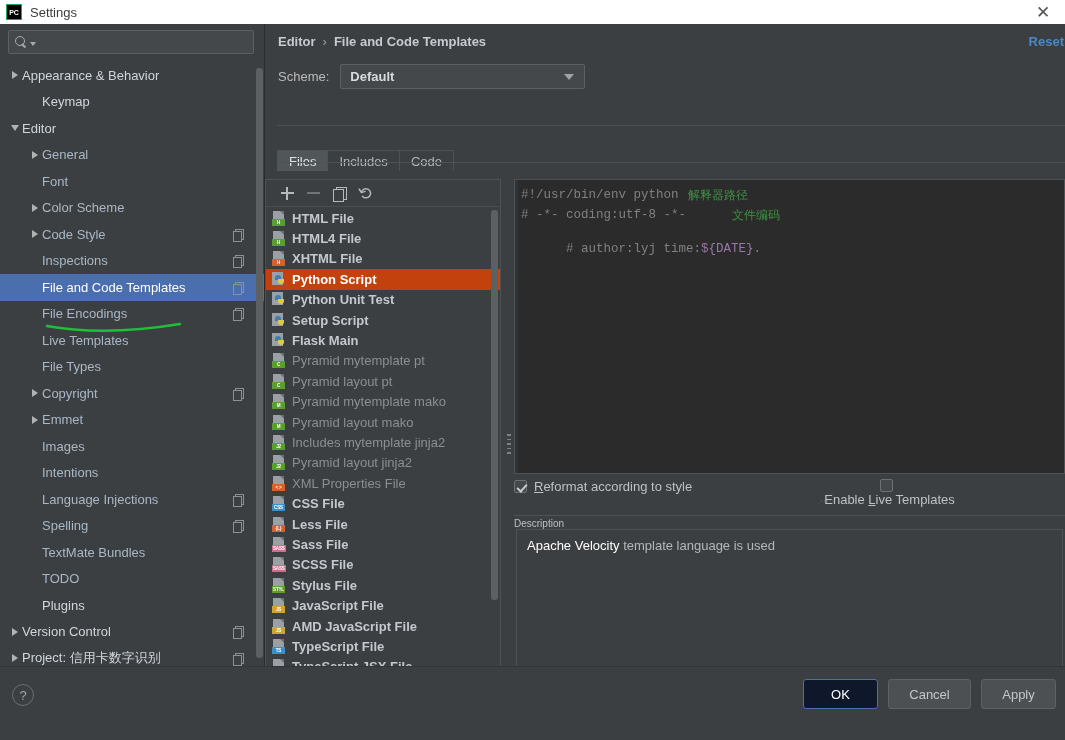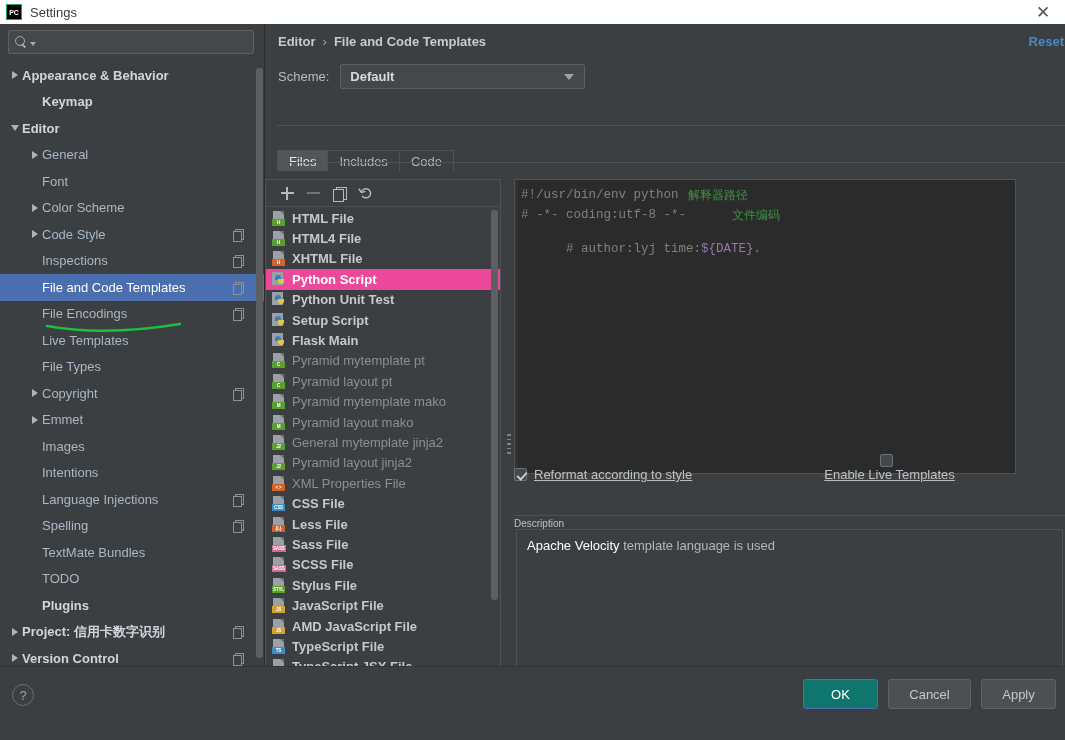--- a/index.html
+++ b/index.html
@@ -83,21 +83,21 @@
   #tree {
     position: absolute; top: 38px; left: 0;
     width: 264px; height: 628px;
     overflow: hidden;
   }
   .tree-item {
     height: 26.5px; display: flex; align-items: center;
     padding-left: 8px; position: relative;
     color: #a9b7c6; white-space: nowrap;
   }
-  .tree-item.bold { font-weight: bold; color: #cfd6dd; }
+  .tree-item.bold { font-weight: normal; color: #cfd6dd; }
   .tree-item.selected { background: #4b6eaf; color: #ffffff; }
   .arrow {
     width: 14px; flex: 0 0 14px; display: flex;
     align-items: center; justify-content: center;
   }
   .arrow i {
     display: block; width: 0; height: 0;
     border-top: 4.5px solid transparent;
     border-bottom: 4.5px solid transparent;
     border-left: 6px solid #b0b3b5;
@@ -247,21 +247,21 @@
     position: absolute; top: 28px; left: 0;
     width: 234px; height: 500px;
     overflow: hidden; background: #3c3f41;
   }
   .file-row {
     height: 20.4px; display: flex; align-items: center;
     padding-left: 6px; white-space: nowrap;
   }
   .file-row.active-tpl { font-weight: bold; color: #c3c9cf; }
   .file-row.inactive-tpl { color: #8b8f92; }
-  .file-row.selected { background: #ec4899; color: #ffffff; }
+  .file-row.selected { background: #c2410c; color: #ffffff; }
 
   .ficon {
     position: relative; width: 14px; height: 15px;
     flex: 0 0 14px; margin-right: 6px;
   }
   .ficon .page {
     position: absolute; left: 1px; top: 0;
     width: 11px; height: 13px; background: #9aa0a6;
   }
   .ficon .fold {
@@ -315,41 +315,41 @@
     width: 5px; height: 30px;
   }
   #splitter-dots i {
     display: block; width: 4px; height: 1.6px;
     background: #7d8184; margin-bottom: 3px;
   }
 
   
   #editor-panel {
     position: absolute; left: 514px; top: 155px;
-    width: 502px; height: 295px;
+    width: 551px; height: 295px;
     background: #2b2b2b; border: 1px solid #4e5254;
   }
   #gutter {
     position: absolute; left: 0; top: 0; width: 3px; height: 100%;
     background: #313335;
   }
   .code-line {
     position: absolute; left: 6px;
     font-family: "Liberation Mono", monospace;
     font-size: 12.5px; white-space: pre;
   }
   .cmt { color: #808080; }
   .macro { color: #9876aa; }
   .anno { color: #3d9140; font-family: "Liberation Sans", sans-serif; font-size: 12px; }
 
   
   #chk-row {
-    position: absolute; left: 514px; top: 430px;
+    position: absolute; left: 514px; top: 455px;
     width: 551px; height: 28px;
-    display: flex; align-items: flex-end; text-decoration: underline;
+    display: flex; align-items: flex-start;
   }
   .chk {
     width: 13px; height: 13px; border: 1px solid #6b7174;
     background: #45484a; position: relative; border-radius: 2px;
     flex: 0 0 13px;
   }
   .chk.checked::after {
     content: ""; position: absolute; left: 3.5px; top: 0.5px;
     width: 4px; height: 8px;
     border: solid #c9cdd0; border-width: 0 2px 2px 0;
@@ -396,21 +396,21 @@
     font-size: 13px;
   }
   .fbtn {
     position: absolute; top: 12px; height: 30px;
     border-radius: 3px; display: flex;
     align-items: center; justify-content: center;
     font-size: 13px;
   }
   #ok-btn {
     left: 803px; width: 75px;
-    background: #0f766e; border: 1px solid #4b6eaf; color: #ffffff;
+    background: #0f172a; border: 1px solid #4b6eaf; color: #ffffff;
   }
   #cancel-btn {
     left: 888px; width: 83px;
     background: #4c5052; border: 1px solid #5e6264; color: #c3c7ca;
   }
   #apply-btn {
     left: 981px; width: 75px;
     background: #4c5052; border: 1px solid #5e6264; color: #c3c7ca;
   }
 
@@ -539,28 +539,28 @@
           <span class="lbl">TODO</span>
         </div>
         <div class="tree-item ind1 bold">
           <span class="arrow"></span>
           <span class="lbl">Plugins</span>
         </div>
         <div class="tree-item ind0 bold">
           <span class="arrow">
             <i></i>
           </span>
-          <span class="lbl">Project: 信用卡数字识别</span>
+          <span class="lbl">Version Control</span>
           <span class="copy-badge"></span>
         </div>
         <div class="tree-item ind0 bold">
           <span class="arrow">
             <i></i>
           </span>
-          <span class="lbl">Version Control</span>
+          <span class="lbl">Project: 信用卡数字识别</span>
           <span class="copy-badge"></span>
         </div>
         <div class="tree-item ind0 bold">
           <span class="arrow">
             <i></i>
           </span>
           <span class="lbl">Build, Execution, Deployment</span>
         </div>
       </div>
 
@@ -708,21 +708,21 @@
             <span class="tag" style="background:#5a9e2f">M</span>
           </span>
           <span>Pyramid layout mako</span>
         </div>
         <div class="file-row inactive-tpl">
           <span class="ficon">
             <span class="page"></span>
             <span class="fold"></span>
             <span class="tag" style="background:#5a9e2f">J2</span>
           </span>
-          <span>General mytemplate jinja2</span>
+          <span>Includes mytemplate jinja2</span>
         </div>
         <div class="file-row inactive-tpl">
           <span class="ficon">
             <span class="page"></span>
             <span class="fold"></span>
             <span class="tag" style="background:#5a9e2f">J2</span>
           </span>
           <span>Pyramid layout jinja2</span>
         </div>
         <div class="file-row inactive-tpl">

